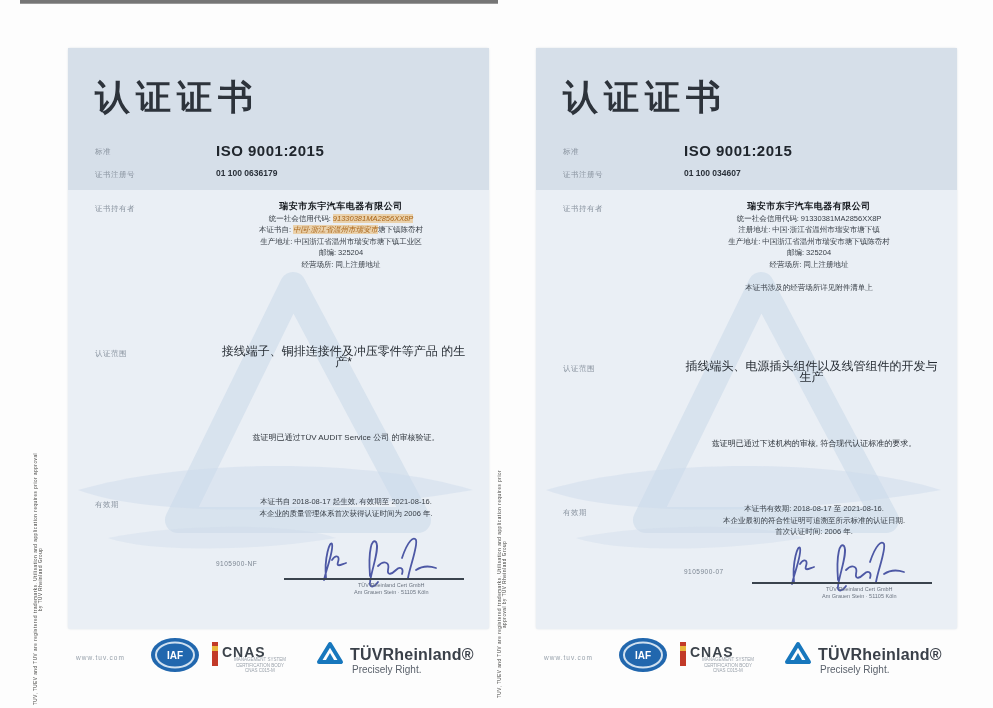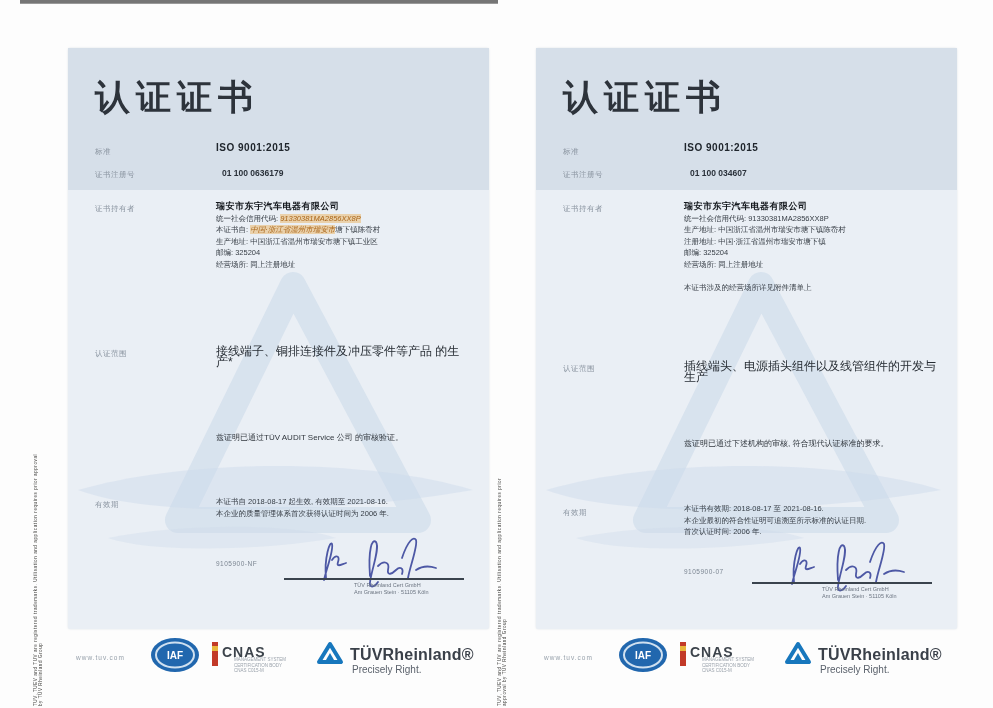--- a/index.html
+++ b/index.html
@@ -1,34 +1,34 @@
 <!DOCTYPE html>
 <html><head>
 <meta charset="utf-8">
 <style>
   * { margin:0; padding:0; box-sizing:border-box; }
   html,body { background:#ffffff; }
   body { font-family:"Liberation Sans", sans-serif; }
-  #page { position:relative; width:993px; height:708px; background:#fdfdfd; overflow:hidden; }
+  #page { position:relative; width:993px; height:708px; background:#fdfdfd; overflow:hidden;text-align:center; }
 
   .top-bar { position:absolute; left:20px; top:0; width:478px; height:4px; background:#767676; border-bottom:1px solid #9a9a9a; }
 
   .cert { position:absolute; top:48px; width:421px; height:581px; background:#eaeff5; border-radius:2px;
           filter: blur(0.45px); box-shadow:0 0 2px rgba(120,140,160,.25); }
   .cert.left  { left:68px; }
   .cert.right { left:536px; }
   .cert-header { position:absolute; left:0; top:0; width:100%; height:142px; background:#d6dfe9; }
   .watermark { position:absolute; left:0; top:142px; width:421px; height:439px; pointer-events:none; }
 
   .cert-title { position:absolute; left:27px; top:26px; font-size:35px; font-weight:bold; color:#2d333b; letter-spacing:6px; }
 
   .lbl { position:absolute; left:27px; font-size:7.5px; color:#8b95a1; letter-spacing:.5px; }
   .val { position:absolute; left:148px; color:#20262d; }
-  .row-standard .val { font-size:10px; font-weight:bold; letter-spacing:.5px; }
-  .row-regno .val { font-size:8.5px; font-weight:bold; color:#2a313a;margin-left:6px; }
+  .row-standard .val { font-size:15px; font-weight:bold; letter-spacing:.5px; }
+  .row-regno .val { font-size:8.5px; font-weight:bold; color:#2a313a; }
 
   .holder-block { position:absolute; left:148px; top:153px; width:250px; font-size:7.5px; color:#363d45; line-height:11.5px; }
   .holder-name { font-size:9px; font-weight:bold; color:#14181d; letter-spacing:.5px; }
   .hl { color:#a96417; background:rgba(235,160,50,.38);font-style:italic; }
   .extra-line { margin-top:12px; }
 
   .scope-text { width:255px; font-size:12px; color:#262c33; line-height:11px; }
   .statement { position:absolute; left:148px; width:260px; font-size:8px; color:#30363d; }
   .validity-block { position:absolute; left:148px; width:260px; font-size:7.5px; color:#363d45; line-height:11.5px; }
   .cert-code { position:absolute; left:148px; font-size:6.5px; color:#7b8591; letter-spacing:.5px; }
@@ -141,22 +141,22 @@
     </div>
     <div class="row-regno">
       <span class="lbl" style="top:122px">证书注册号</span>
       <span class="val" style="top:120px">01 100 034607</span>
     </div>
 
     <span class="lbl" style="top:156px">证书持有者</span>
     <div class="holder-block">
       <div class="holder-name">瑞安市东宇汽车电器有限公司</div>
       <div>统一社会信用代码: 91330381MA2856XX8P</div>
+      <div>注册地址: 中国·浙江省温州市瑞安市塘下镇</div>
       <div>生产地址: 中国浙江省温州市瑞安市塘下镇陈岙村</div>
-      <div>注册地址: 中国·浙江省温州市瑞安市塘下镇</div>
       <div>邮编: 325204</div>
       <div>经营场所: 同上注册地址</div>
       <div class="extra-line">本证书涉及的经营场所详见附件清单上</div>
     </div>
 
     <span class="lbl" style="top:316px">认证范围</span>
     <div class="val scope-text" style="top:313px">插线端头、电源插头组件以及线管组件的开发与生产</div>
 
     <div class="statement" style="top:390px">兹证明已通过下述机构的审核, 符合现代认证标准的要求。</div>
 

